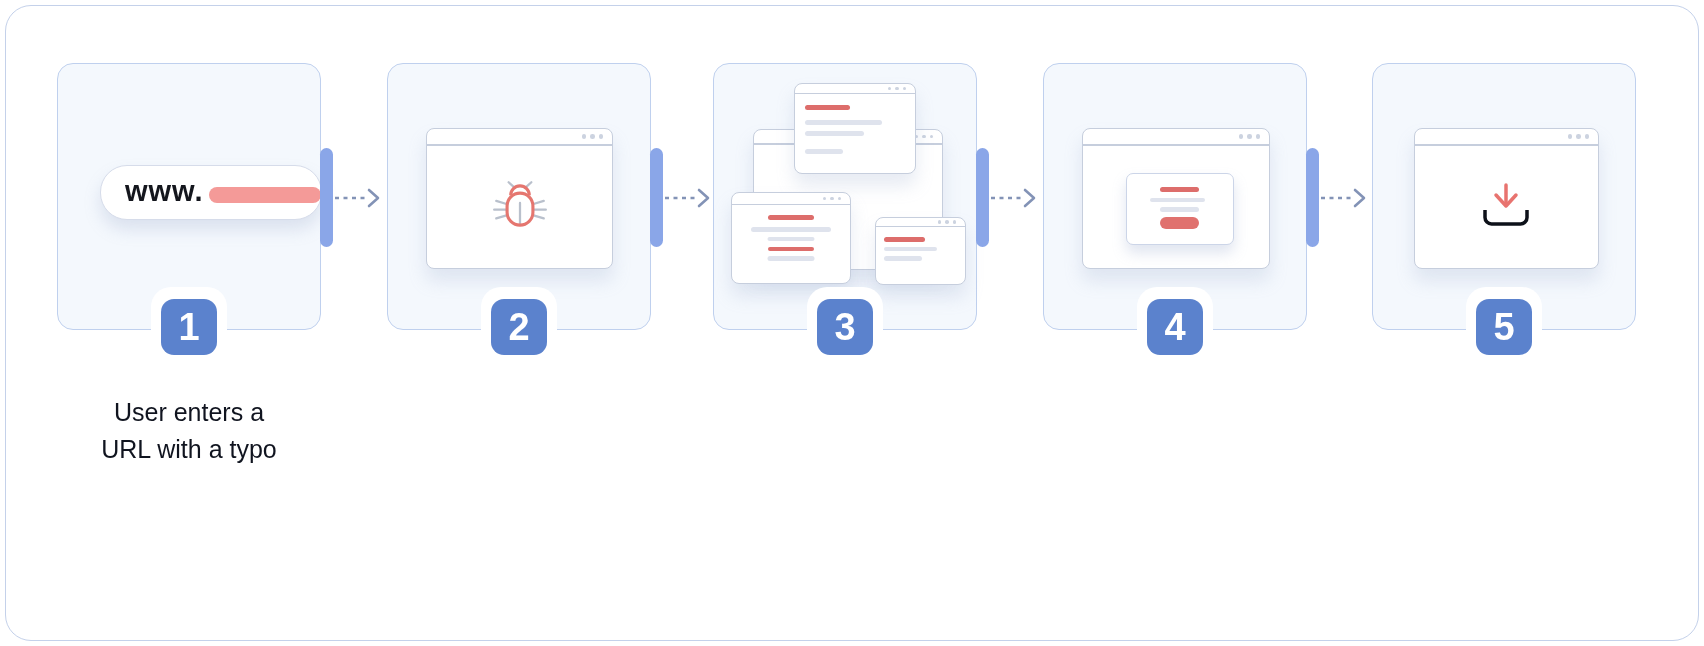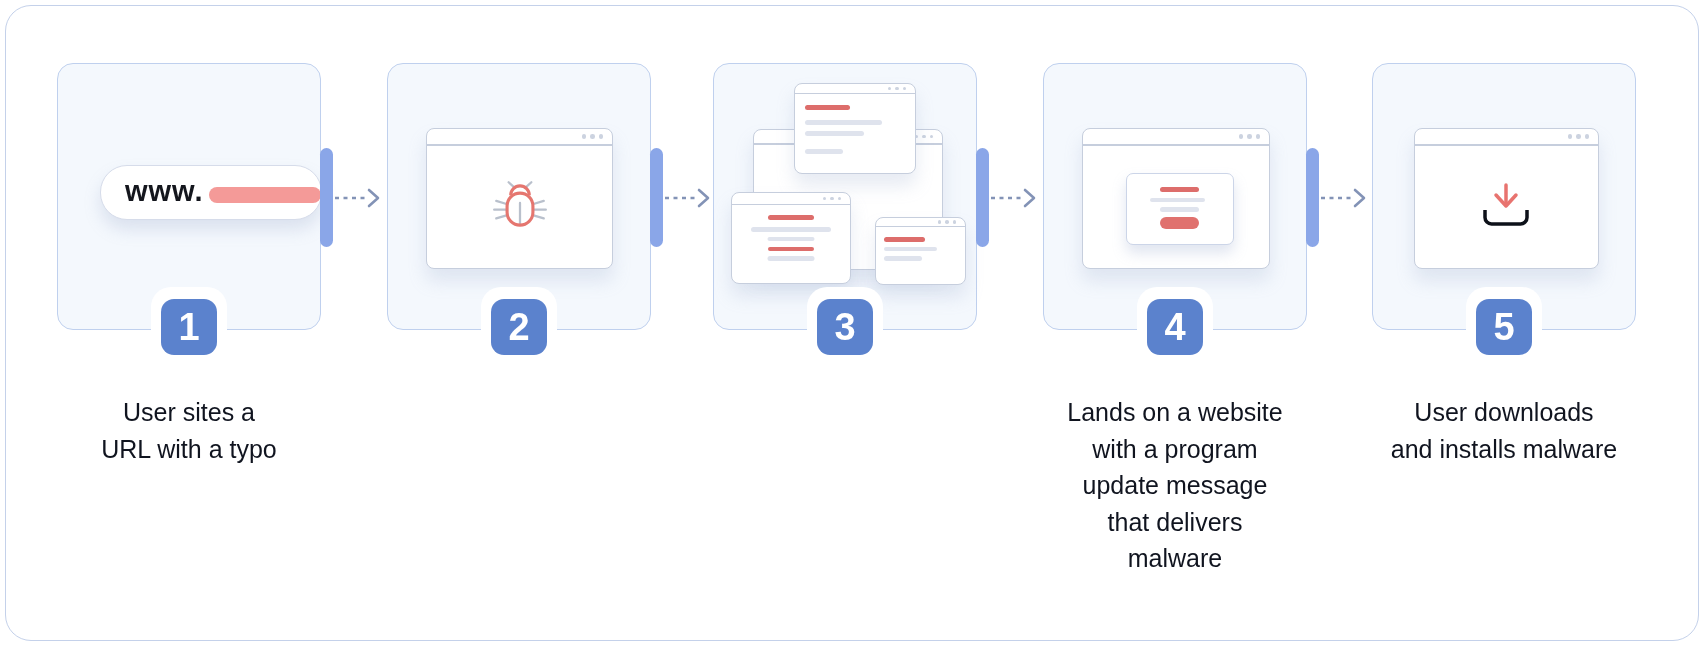--- a/index.html
+++ b/index.html
@@ -61,21 +61,21 @@
       <span class="url-pill"></span>
     </div>
     <div class="side-tab"></div>
     <svg class="flow-arrow" viewBox="0 0 48 22">
       <line x1="1" y1="11" x2="33" y2="11" stroke="#8393b6" stroke-width="2.6" stroke-dasharray="4 4.5"></line>
       <path d="M35,3 L44,11 L35,19" fill="none" stroke="#8393b6" stroke-width="2.6" stroke-linecap="round" stroke-linejoin="round"></path>
     </svg>
     <div class="badge-wrap">
       <div class="badge">1</div>
     </div>
-    <div class="step-label">User sites a
+    <div class="step-label">User enters a
 URL with a typo</div>
   </div>
 
   <div class="step" style="left:387px">
     <div class="card"></div>
     <div class="win" style="left:39px;top:65px;width:185px;height:139px">
       <div class="win-bar" style="height:17px">
         <span class="dot"></span>
         <span class="dot"></span>
         <span class="dot"></span>
@@ -180,25 +180,20 @@
       <span class="pill" style="left:33px;top:42.5px;width:39px"></span>
     </div>
     <div class="side-tab"></div>
     <svg class="flow-arrow" viewBox="0 0 48 22">
       <line x1="1" y1="11" x2="33" y2="11" stroke="#8393b6" stroke-width="2.6" stroke-dasharray="4 4.5"></line>
       <path d="M35,3 L44,11 L35,19" fill="none" stroke="#8393b6" stroke-width="2.6" stroke-linecap="round" stroke-linejoin="round"></path>
     </svg>
     <div class="badge-wrap">
       <div class="badge">4</div>
     </div>
-    <div class="step-label">Lands on a website
-with a program
-update message
-that delivers
-malware</div>
   </div>
 
   <div class="step" style="left:1372px">
     <div class="card"></div>
     <div class="win" style="left:42px;top:65px;width:183px;height:139px">
       <div class="win-bar" style="height:17px">
         <span class="dot"></span>
         <span class="dot"></span>
         <span class="dot"></span>
       </div>
@@ -206,16 +201,14 @@
         <g stroke="#e8736f" stroke-width="3.5" fill="none" stroke-linecap="round" stroke-linejoin="round">
           <path d="M28,2 L28,21"></path>
           <path d="M18,12 L28,23 L38,12"></path>
         </g>
         <path d="M7,27 v7.5 a6.5,6.5 0 0 0 6.5,6.5 h29 a6.5,6.5 0 0 0 6.5,-6.5 V27" fill="none" stroke="#0d1119" stroke-width="3.5"></path>
       </svg>
     </div>
     <div class="badge-wrap">
       <div class="badge">5</div>
     </div>
-    <div class="step-label">User downloads
-and installs malware</div>
   </div>
 </div>
 
 </body></html>

